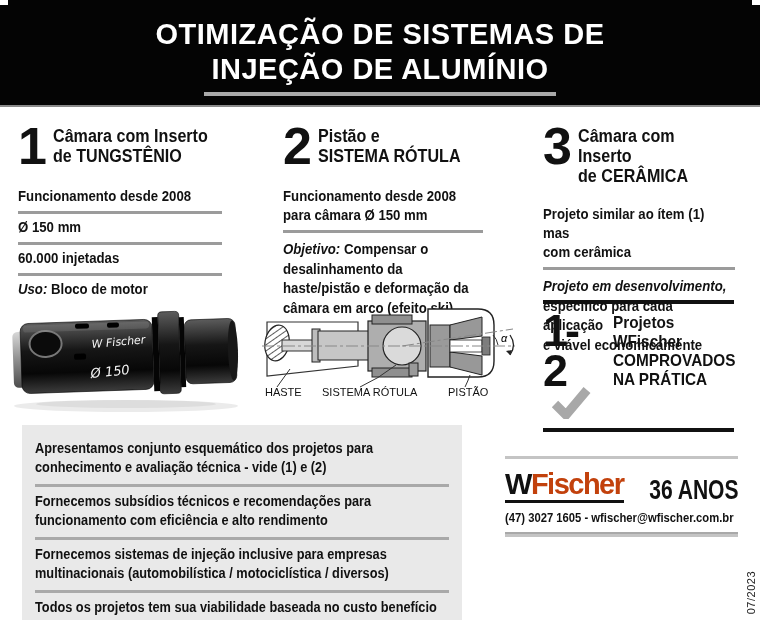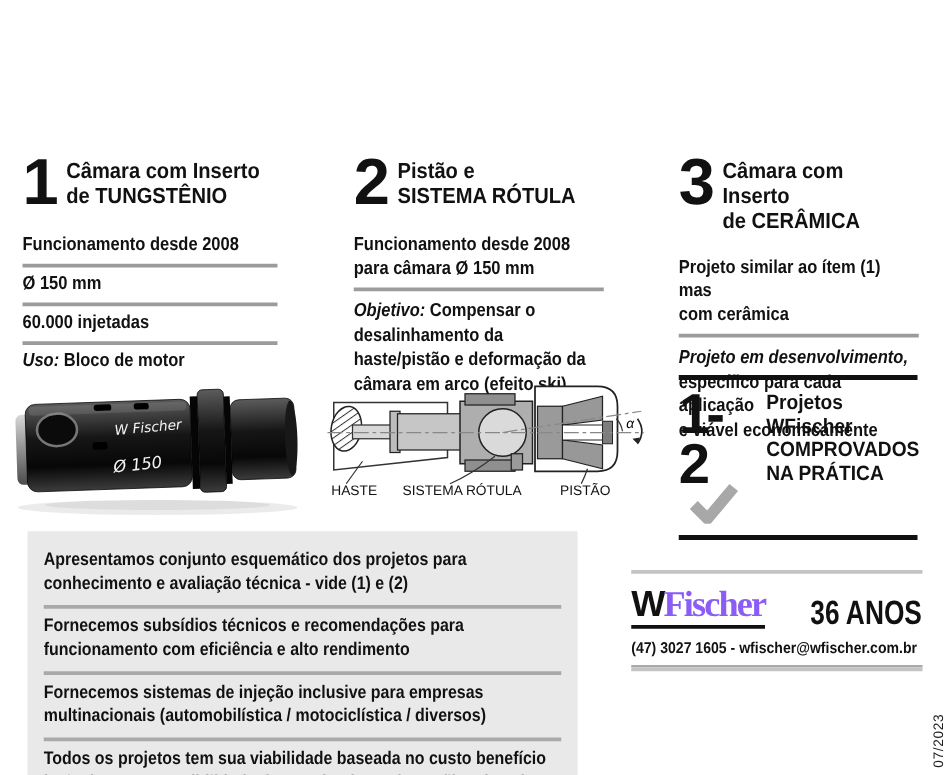--- a/index.html
+++ b/index.html
@@ -54,37 +54,42 @@
   .nrule{height:3px;background:#a9a9a9;}
 
   
   .contact{position:absolute;left:505px;top:456px;width:233px;}
   .crule{height:3px;background:#c4c4c4;}
   .crule2{height:2px;background:#a9a9a9;}
   .logorow{display:flex;justify-content:space-between;align-items:flex-end;
            margin:13px 0 8px;}
   .logo{font-size:29px;font-weight:700;letter-spacing:-1.5px;line-height:25px;
         border-bottom:3px solid #111;padding-bottom:3px;}
-  .logo .w{color:#111;} .logo .rest{color:#8b5cf6;font-family:Liberation Serif, serif;}
+  .logo .w{color:#111;} .logo .rest{color:#c2410c;}
   .years{font-size:27px;font-weight:700;line-height:25px;white-space:nowrap;
          transform:scaleX(.78);transform-origin:100% 100%;}
   .phone{font-size:12.5px;font-weight:700;white-space:nowrap;margin:2px 0 7px;
          transform:scaleX(.9);transform-origin:0 0;}
   .tagline{font-family:"Liberation Serif",serif;font-style:italic;font-weight:700;
            font-size:16.5px;text-align:center;margin:6px 0 8px;}
 
   
   .datecode{position:absolute;right:3px;bottom:6px;font-size:11px;color:#222;
             writing-mode:vertical-rl;transform:rotate(180deg);letter-spacing:.5px;}
 </style>
 </head>
 <body>
 
 <div class="page">
 
+  <div class="banner">
+    <h1>OTIMIZAÇÃO DE SISTEMAS DE
+INJEÇÃO DE ALUMÍNIO</h1>
+    <div class="underbar"></div>
+  </div>
   <div class="corner tl"></div>
   <div class="corner tr"></div>
 
   <section class="col col-1">
     <div class="colhead">
       <span class="bignum">1</span>
       <h2>Câmara com Inserto
 de TUNGSTÊNIO</h2>
     </div>
     <div class="spec cx">Funcionamento desde 2008</div>

